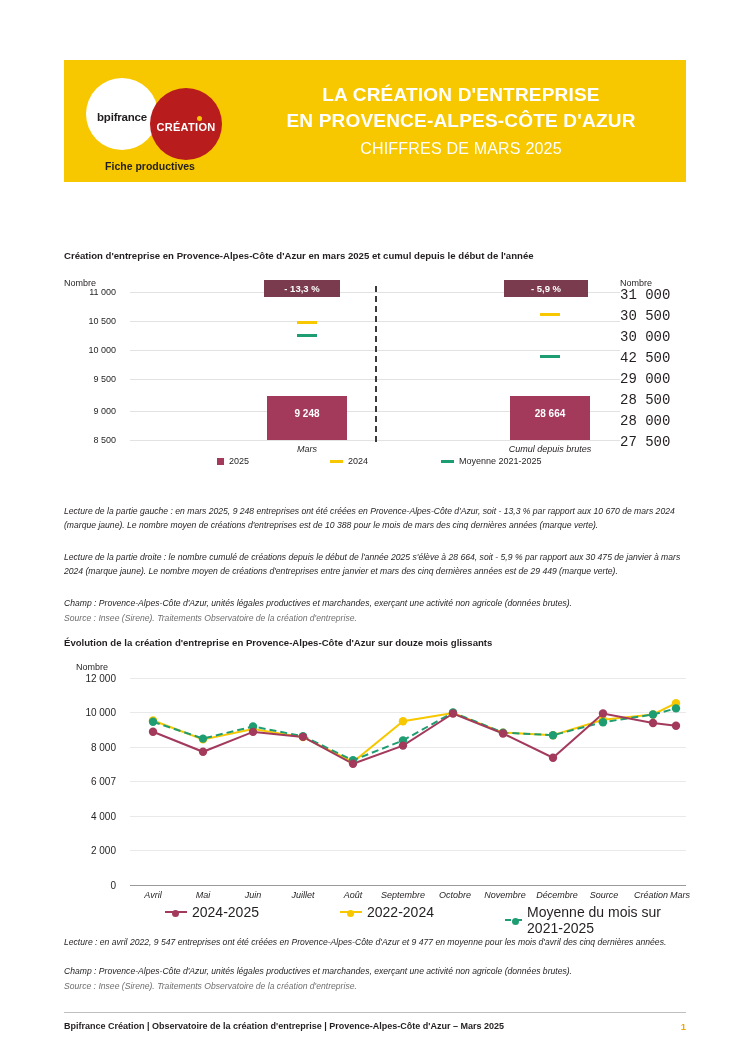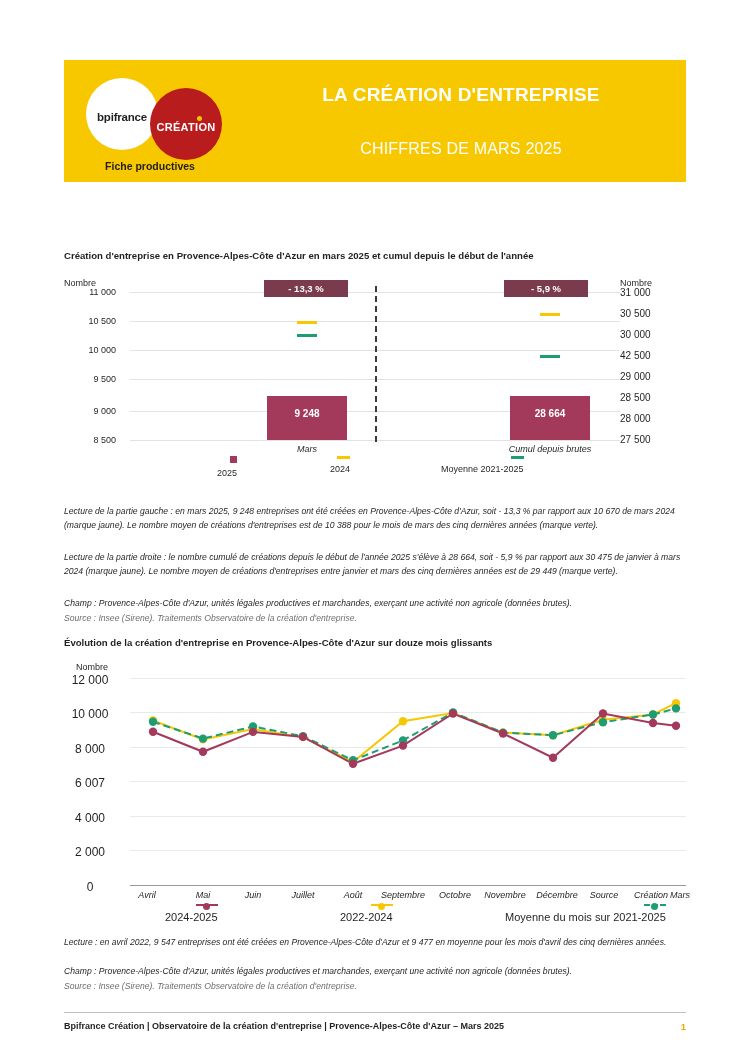--- a/index.html
+++ b/index.html
@@ -20,49 +20,49 @@
 
   
   .sect-title{position:absolute;font-size:9.6px;font-weight:bold;color:#231f20;}
   #t1{left:64px;top:250px;width:620px;}
   #t2{left:64px;top:637px;width:620px;}
 
   
   .c1{position:absolute;left:64px;top:280px;width:622px;height:190px;}
   .axis-lbl{position:absolute;font-size:9px;color:#231f20;}
   .c1 .yl{position:absolute;font-size:9px;color:#231f20;text-align:right;width:52px;}
-  .c1 .yr{position:absolute;font-size:10px;color:#231f20;text-align:left;width:52px;}
+  .c1 .yr{position:absolute;font-size:14px;color:#231f20;text-align:left;width:52px;font-family:Liberation Mono, monospace;}
   .grid{position:absolute;left:66px;width:490px;height:1px;background:#e2e2e2;}
   .divider{position:absolute;left:311px;top:6px;width:2px;height:156px;border-left:2px dashed #3a3a3a;}
   .pctbox{position:absolute;height:17px;background:#7a3b4e;color:#ffffff;font-size:9.5px;font-weight:bold;display:flex;align-items:center;justify-content:center;}
-  #pct1{left:200px;top:0px;width:84px;}
+  #pct1{left:200px;top:0px;width:76px;}
   #pct2{left:440px;top:0px;width:84px;}
   .bar{position:absolute;background:#a33a5b;color:#ffffff;font-size:10px;font-weight:bold;display:flex;align-items:flex-start;justify-content:center;padding-top:12px;box-sizing:border-box;}
   #bar1{left:203px;top:116px;width:80px;height:44px;}
   #bar2{left:446px;top:116px;width:80px;height:44px;}
   .mk{position:absolute;height:3px;width:20px;}
   .mk.y{background:#f7c800;}
   .mk.g{background:#1f9d72;}
   .xlab{position:absolute;font-size:9px;color:#231f20;text-align:center;font-style:italic;}
   .legend1{position:absolute;left:66px;top:176px;width:490px;height:14px;font-size:9px;color:#231f20;}
-  .lg-item{position:absolute;display:flex;align-items:flex-end;gap:5px;flex-direction:column;}
+  .lg-item{position:absolute;display:flex;align-items:center;gap:5px;}
   .sq{width:7px;height:7px;background:#a33a5b;}
   .dashy{width:13px;height:3px;background:#f7c800;}
   .dashg{width:13px;height:3px;background:#1f9d72;}
 
   
   .note{position:absolute;font-size:8.6px;font-style:italic;color:#231f20;line-height:13.5px;width:622px;left:64px;}
   .note.src{color:#6f6f6f;}
 
   
   .c2{position:absolute;left:64px;top:660px;width:622px;height:260px;}
-  .c2 .yl{position:absolute;font-size:12px;color:#231f20;text-align:center;width:52px;}
+  .c2 .yl{position:absolute;font-size:10px;color:#231f20;text-align:right;width:52px;}
   .grid2{position:absolute;left:66px;width:556px;height:1px;background:#e9e9e9;}
   .plot2{position:absolute;left:66px;top:18px;width:556px;height:208px;}
-  .legend2{position:absolute;left:66px;top:244px;width:556px;height:14px;font-size:11px;color:#231f20;}
+  .legend2{position:absolute;left:66px;top:244px;width:556px;height:14px;font-size:14px;color:#231f20;}
   .lgline{width:22px;height:0;border-top:2px solid #a33a5b;position:relative;}
   .lgdot{width:7px;height:7px;border-radius:50%;background:#a33a5b;position:absolute;left:7px;top:-3.5px;}
   .lgline2{width:22px;height:0;border-top:2px solid #f7c800;position:relative;}
   .lgdot2{width:7px;height:7px;border-radius:50%;background:#f7c800;position:absolute;left:7px;top:-3.5px;}
   .lgline3{width:22px;height:0;border-top:2px dashed #1f9d72;position:relative;}
   .lgdot3{width:7px;height:7px;border-radius:50%;background:#1f9d72;position:absolute;left:7px;top:-3.5px;}
 
   
   .footer{position:absolute;left:64px;top:1012px;width:622px;height:30px;border-top:1px solid #bfbfbf;}
   .foot-txt{position:absolute;left:0;top:8px;font-size:9px;font-weight:bold;color:#231f20;}
@@ -79,20 +79,21 @@
         <div class="logo-bpi-text">bpifrance</div>
       </div>
       <div class="logo-crea">
         <div class="logo-crea-text">CRÉATION</div>
         <div class="logo-crea-dot"></div>
       </div>
       <div class="fiche">Fiche productives</div>
     </div>
     <div class="htitle">
       <span>LA CRÉATION D'ENTREPRISE</span><br>
+      <span>EN PROVENCE-ALPES-CÔTE D'AZUR</span>
     </div>
     <div class="hsub">CHIFFRES DE MARS 2025</div>
   </div>
 
   <div class="sect-title" id="t1">Création d'entreprise en Provence-Alpes-Côte d'Azur en mars 2025 et cumul depuis le début de l'année</div>
 
   <div class="c1">
     <div class="axis-lbl" style="left:0px;top:-2px;">Nombre</div>
     <div class="axis-lbl" style="left:556px;top:-2px;">Nombre</div>
 
@@ -222,21 +223,21 @@
           <circle cx="273" cy="67.6" r="4.2" fill="#a33a5b"></circle>
         <circle cx="323" cy="35.5" r="4.2" fill="#a33a5b"></circle>
           <circle cx="373" cy="55.5" r="4.2" fill="#a33a5b"></circle>
         <circle cx="423" cy="79.7" r="4.2" fill="#a33a5b"></circle>
           <circle cx="473" cy="35.5" r="4.2" fill="#a33a5b"></circle>
         <circle cx="523" cy="45.0" r="4.2" fill="#a33a5b"></circle>
           <circle cx="546" cy="47.7" r="4.2" fill="#a33a5b"></circle>
       </g>
     </svg>
 
-    <div class="xlab" style="left:63px;top:230px;width:40px;">Avril</div>
+    <div class="xlab" style="left:69px;top:230px;width:40px;">Avril</div>
     <div class="xlab" style="left:119px;top:230px;width:40px;">Mai</div>
     <div class="xlab" style="left:169px;top:230px;width:40px;">Juin</div>
     <div class="xlab" style="left:217px;top:230px;width:44px;">Juillet</div>
     <div class="xlab" style="left:269px;top:230px;width:40px;">Août</div>
     <div class="xlab" style="left:305px;top:230px;width:68px;">Septembre</div>
     <div class="xlab" style="left:364px;top:230px;width:54px;">Octobre</div>
     <div class="xlab" style="left:410px;top:230px;width:62px;">Novembre</div>
     <div class="xlab" style="left:464px;top:230px;width:58px;">Décembre</div>
     <div class="xlab" style="left:516px;top:230px;width:48px;">Source</div>
     <div class="xlab" style="left:562px;top:230px;width:50px;">Création</div>

